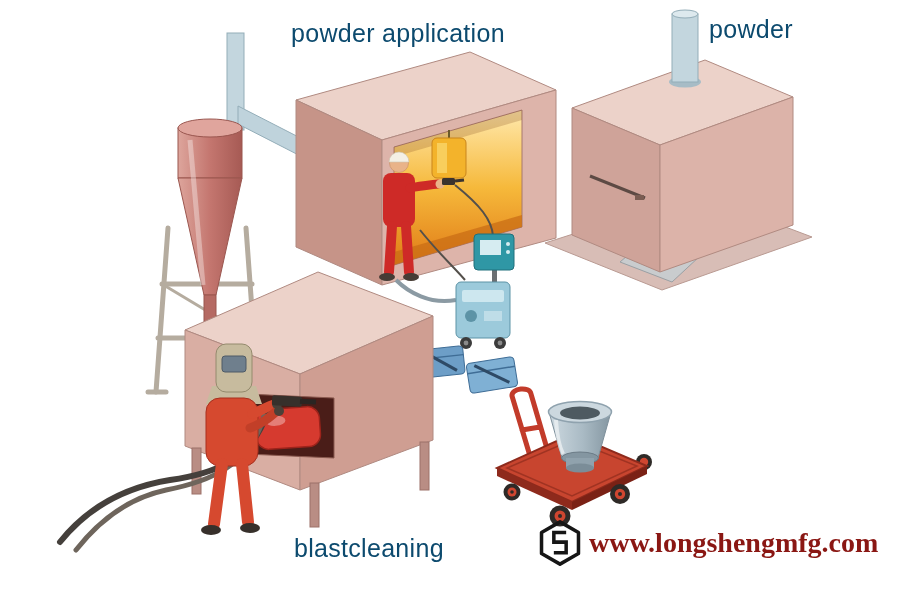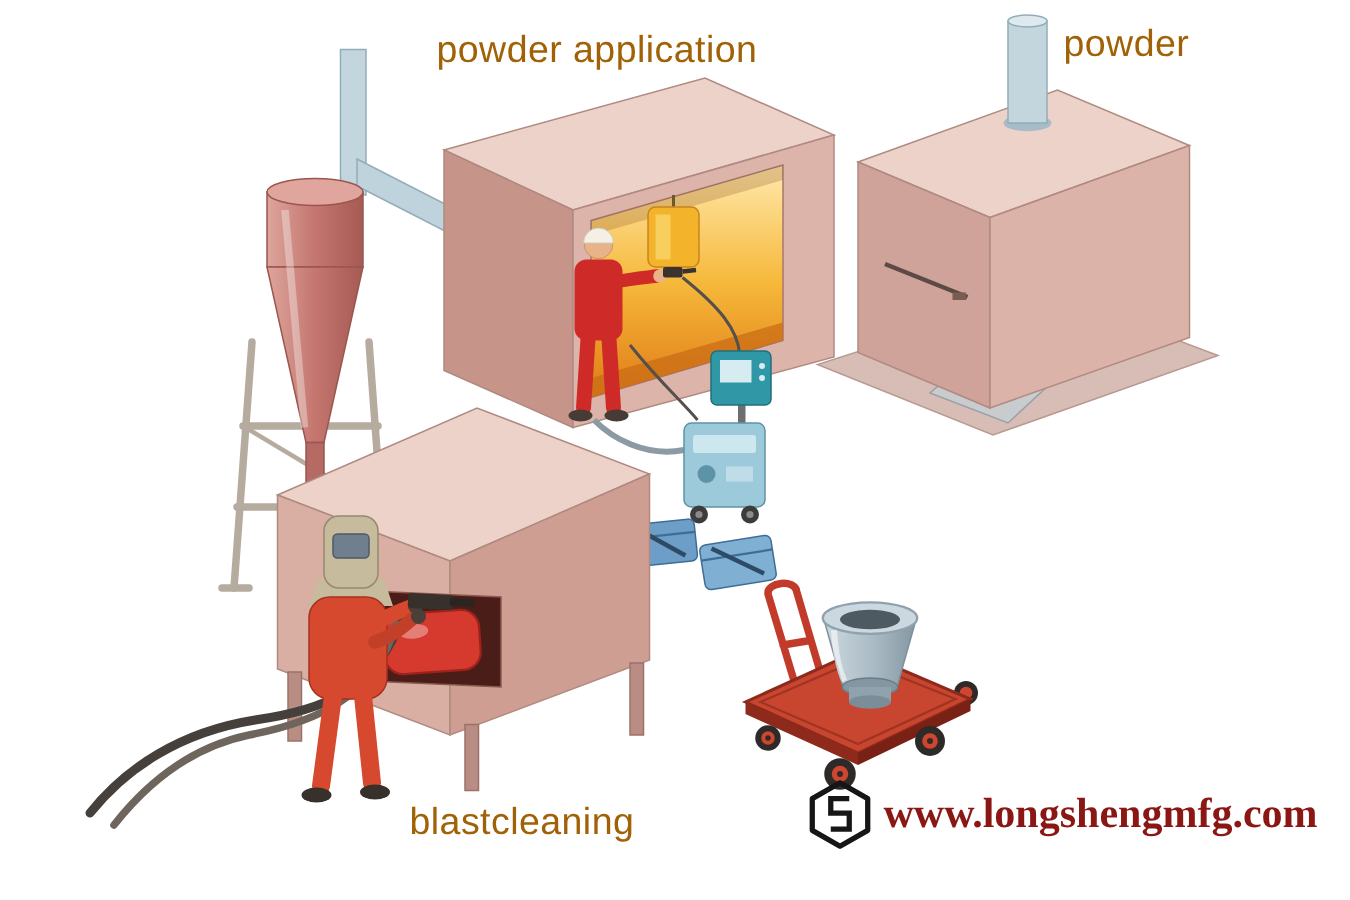--- a/index.html
+++ b/index.html
@@ -6,29 +6,29 @@
   html,body { width:900px; height:600px; }
   body {
     background:#ffffff;
     font-family:"Liberation Sans", sans-serif;
     overflow:hidden;
   }
   .stage { position:relative; width:900px; height:600px; background:#ffffff; }
   .scene { position:absolute; left:0; top:0; }
   .label {
     position:absolute;
-    color:#a16207;
+    color:#0c4a6e;
     font-size:25px;
     letter-spacing:0.3px;
     white-space:nowrap;
     text-align:center;
   }
   .label-powder { left:291px; top:19px; }
   .label-curing { left:709px; top:15px; }
-  .label-blast  { left:273px; top:534px; }
+  .label-blast  { left:294px; top:534px; }
   .footer {
     position:absolute; left:538px; top:519px;
     display:flex; align-items:center; gap:7px;
   }
   .website {
     font-family:"Liberation Serif", serif;
     font-size:28px; font-weight:600;
     color:#8a1713; white-space:nowrap;
   }
 </style>

